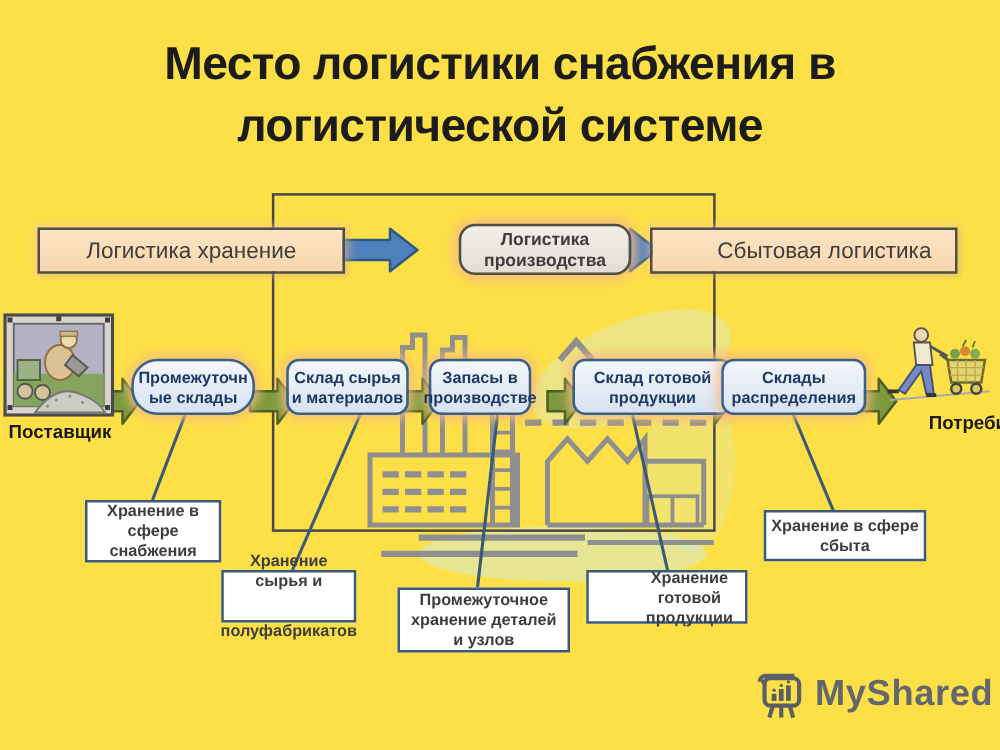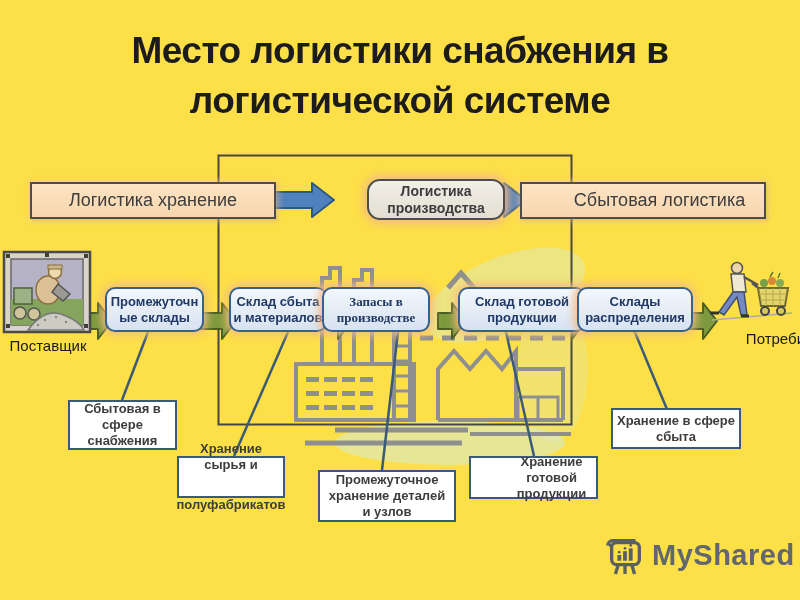--- a/index.html
+++ b/index.html
@@ -38,39 +38,39 @@
   }
   
   .chain{
     background:linear-gradient(#f3f7fc,#d7e2f1);
     border:2.5px solid #38608f;border-radius:10px;
     display:flex;flex-direction:column;align-items:center;justify-content:center;
     font-size:13px;font-weight:bold;color:#1f3864;line-height:16px;text-align:center;
     box-shadow:0 0 9px 3px rgba(246,186,130,.95);
     box-sizing:border-box;height:45px;top:287px;
   }
-  .chain.m1{left:105px;width:99px;}
+  .chain.m1{left:105px;width:99px;border-radius:21px;}
   .chain.m2{left:229px;width:98px;}
-  .chain.m3{left:322px;width:108px;font-family:Liberation Serif, serif;}
+  .chain.m3{left:343px;width:82px;}
   .chain.m4{left:458px;width:128px;}
   .chain.m5{left:577px;width:116px;}
   
   .callout{
     background:#ffffff;border:2.5px solid #3a5a78;
     display:flex;flex-direction:column;align-items:center;justify-content:center;
     font-size:13px;font-weight:bold;color:#3d3d3d;line-height:16px;text-align:center;
     box-sizing:border-box;
   }
   .callout.c1{left:68px;top:400px;width:109px;height:50px;}
   .callout.c2{left:177px;top:456px;width:108px;height:42px;gap:24px;}
   .callout.c3{left:318px;top:470px;width:138px;height:52px;}
   .callout.c4{left:469px;top:456px;width:129px;height:43px;padding-left:36px;}
   .callout.c5{left:611px;top:408px;width:130px;height:41px;}
   
-  .actor-label{font-size:15px;font-weight:normal;color:#1a1a1a;text-align:center;}
+  .actor-label{font-size:15px;font-weight:bold;color:#1a1a1a;text-align:center;}
   .supplier-label{left:2px;top:337px;width:92px;}
   .consumer-label{left:704px;top:330px;width:96px;margin-left:39px;}
   
   .watermark{left:604px;top:534px;display:flex;align-items:center;gap:6px;}
   .watermark .brand{font-size:29px;font-weight:bold;color:#62676d;letter-spacing:0.5px;}
 </style>
 </head>
 <body>
 
 <div id="stage">
@@ -199,41 +199,41 @@
   </div>
   <div class="abs peach sales">
     <span>Сбытовая логистика</span>
   </div>
 
   <div class="abs chain m1">
     <span>Промежуточн</span>
     <span>ые склады</span>
   </div>
   <div class="abs chain m2">
-    <span>Склад сбыта</span>
+    <span>Склад сырья</span>
     <span>и материалов</span>
   </div>
   <div class="abs chain m3">
     <span>Запасы в</span>
     <span>производстве</span>
   </div>
   <div class="abs chain m4">
     <span>Склад готовой</span>
     <span>продукции</span>
   </div>
   <div class="abs chain m5">
     <span>Склады</span>
     <span>распределения</span>
   </div>
 
   <div class="abs actor-label supplier-label">Поставщик</div>
   <div class="abs actor-label consumer-label">Потребитель</div>
 
   <div class="abs callout c1">
-    <span>Сбытовая в</span>
+    <span>Хранение в</span>
     <span>сфере</span>
     <span>снабжения</span>
   </div>
   <div class="abs callout c2">
     <span>Хранение сырья и</span>
     <span>полуфабрикатов</span>
   </div>
   <div class="abs callout c3">
     <span>Промежуточное</span>
     <span>хранение деталей</span>

